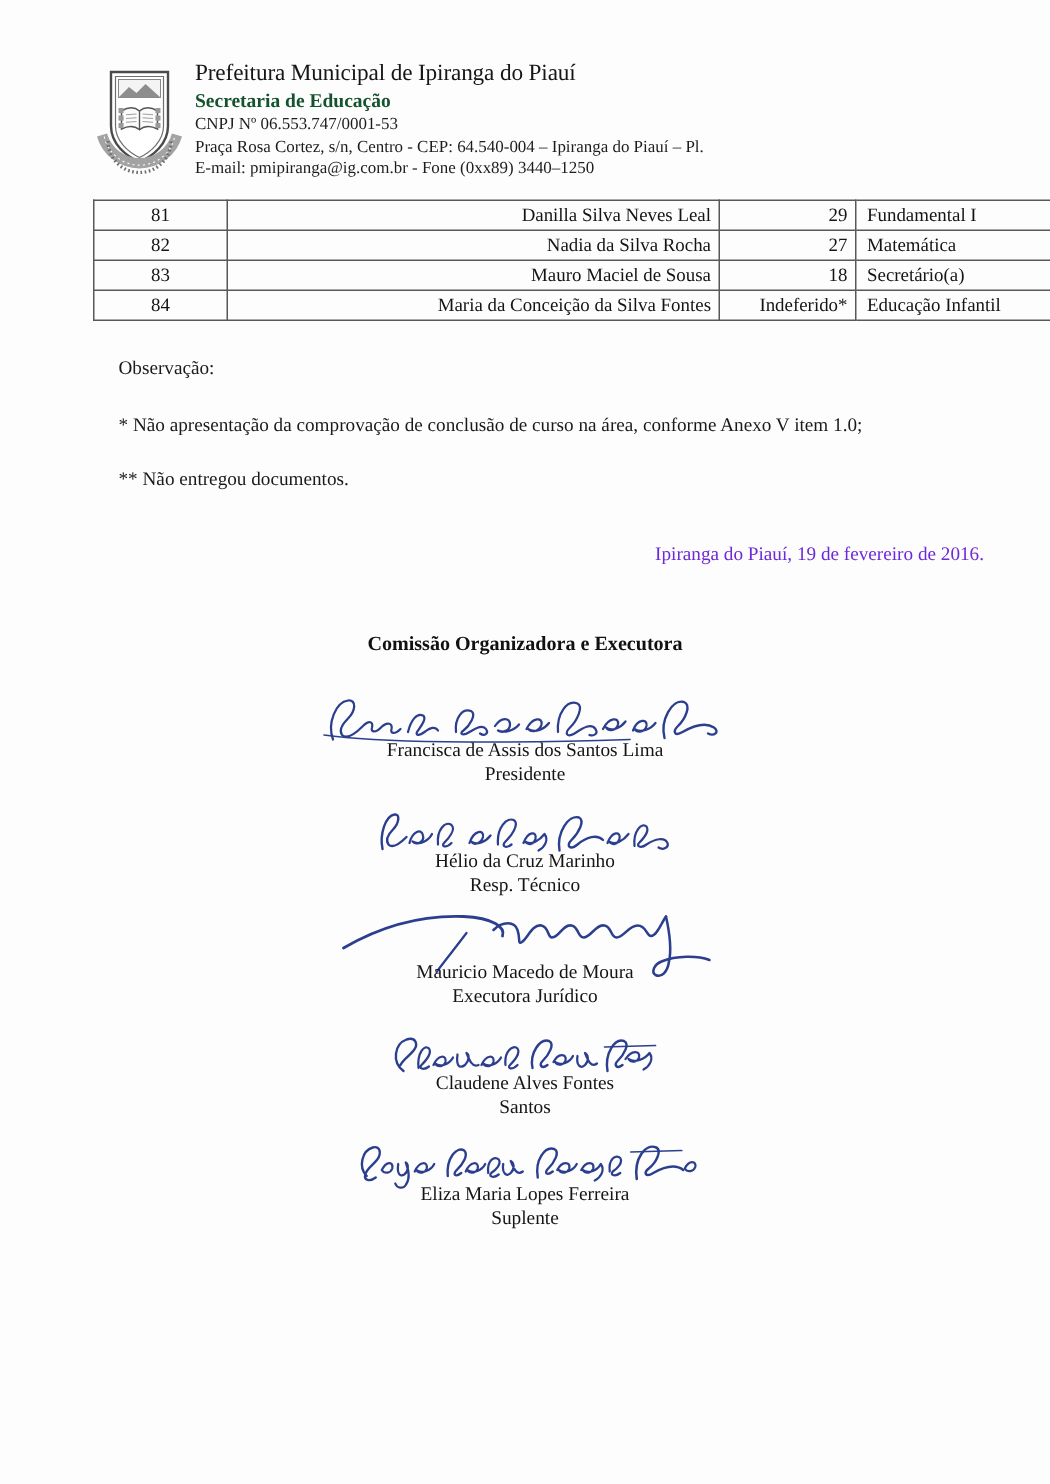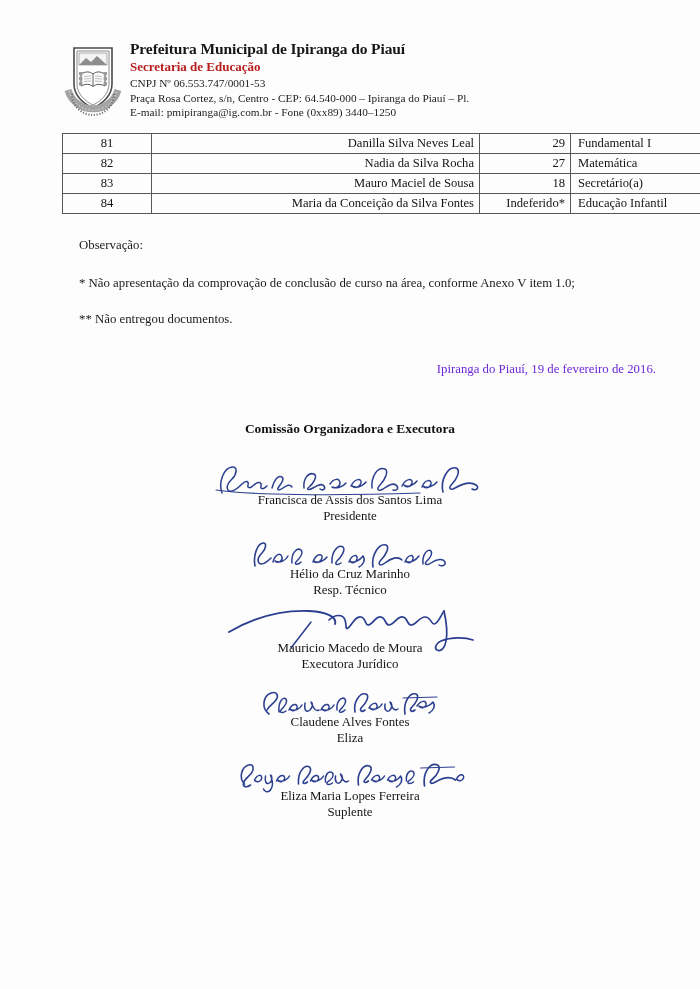--- a/index.html
+++ b/index.html
@@ -45,29 +45,29 @@
     height: 72px;
     position: relative;
   }
   .header-text {
     flex: 1;
     padding-left: 2px;
     line-height: 1.18;
   }
   .org-title {
     font-size: 15.5px;
-    font-weight: bold;
+    font-weight: normal;
     letter-spacing: -0.1px;
     color: #161616;
     margin-bottom: 1px;
   }
   .org-sub {
     font-size: 13px;
     font-weight: bold;
-    color: #b91c1c;
+    color: #14532d;
     margin-bottom: 1px;
   }
   .org-line {
     font-size: 11.3px;
     color: #1d1d1d;
     line-height: 1.32;
     white-space: nowrap;
   }
   .email-link {
   }
@@ -206,21 +206,21 @@
           <path d="M4 46 A26 26 0 0 0 54 46" fill="none" stroke="#a3a3a3" stroke-width="7"></path>
           <path d="M5.5 47 A24 24 0 0 0 52.5 47" fill="none" stroke="#ffffff" stroke-width="0.7" stroke-dasharray="1.4 2.1"></path>
           <path d="M8 50 A21 21 0 0 0 50 50" fill="none" stroke="#6f6f6f" stroke-width="2.2" stroke-dasharray="1.1 1.7"></path>
         </svg>
       </div>
     </div>
     <div class="header-text">
       <div class="org-title">Prefeitura Municipal de Ipiranga do Piauí</div>
       <div class="org-sub">Secretaria de Educação</div>
       <div class="org-line">CNPJ Nº 06.553.747/0001-53</div>
-      <div class="org-line">Praça Rosa Cortez, s/n, Centro - CEP: 64.540-000 – Ipiranga do Piauí – Pl.</div>
+      <div class="org-line">Praça Rosa Cortez, s/n, Centro - CEP: 64.540-004 – Ipiranga do Piauí – Pl.</div>
       <div class="org-line"><span>E-mail: </span><span class="email-link">pmipiranga@ig.com.br</span><span> - Fone (0xx89) 3440–1250</span></div>
     </div>
   </div>
 
   <table class="roster-table">
     <tbody>
       <tr>
         <td class="col-num">81</td>
         <td class="col-name">Danilla Silva Neves Leal</td>
         <td class="col-score">29</td>
@@ -320,21 +320,21 @@
           <path class="ink" stroke-width="1.5" d="M82 22 C81 13 87 8 90 11 C92 14 88 19 85 22 C83 24 86 26 90 22"></path>
           <path class="ink" stroke-width="1.6" d="M100 24 C98 14 105 4 111 6 C115 8 111 15 107 19 C104 22 106 25 110 22"></path>
           <path class="ink" stroke-width="1.5" d="M114 20 C117 14 123 14 122 19 C121 22 117 23 115 20 C119 23 125 20 127 16"></path>
           <path class="ink" stroke-width="1.5" d="M130 16 C129 22 132 25 135 22 C138 19 137 15 135 14 C137 19 139 24 143 21"></path>
           <path class="ink" stroke-width="1.6" d="M150 26 C148 14 155 4 161 6 C165 8 161 15 157 19 C154 22 156 25 160 22"></path>
           <path class="ink" stroke-width="1.5" d="M162 18 C166 12 172 12 171 17 C170 20 166 21 164 18 C168 21 175 18 178 14 C181 18 178 23 174 25"></path>
           <path class="ink" stroke-width="1.1" d="M148 10 L182 9"></path>
         </svg>
       </span>
       <div class="sig-name">Claudene Alves Fontes</div>
-      <div class="sig-role">Eliza</div>
+      <div class="sig-role">Santos</div>
     </div>
 
     <div class="sig-block">
       <span class="sig-ink">
         <svg width="235" height="32" viewBox="0 0 235 32" aria-hidden="true">
           <path class="ink" stroke-width="1.6" d="M12 24 C6 18 9 7 16 5 C21 3.5 22 9 19 13 C16 17 12 19 11 23 C10 27 14 28 18 25"></path>
           <path class="ink" stroke-width="1.5" d="M22 20 C25 14 30 14 29 19 C28 22 24 23 22 20"></path>
           <path class="ink" stroke-width="1.5" d="M33 16 C32 22 34 25 37 23 C40 21 40 16 38 15 C40 20 41 26 38 30 C36 33 32 32 31 29"></path>
           <path class="ink" stroke-width="1.5" d="M44 21 C47 14 53 14 52 19 C51 22 47 23 45 20 C49 23 55 20 57 16"></path>
           <path class="ink" stroke-width="1.6" d="M66 24 C65 12 72 4 77 7 C80 10 76 16 72 20 C69 23 71 25 75 22"></path>

